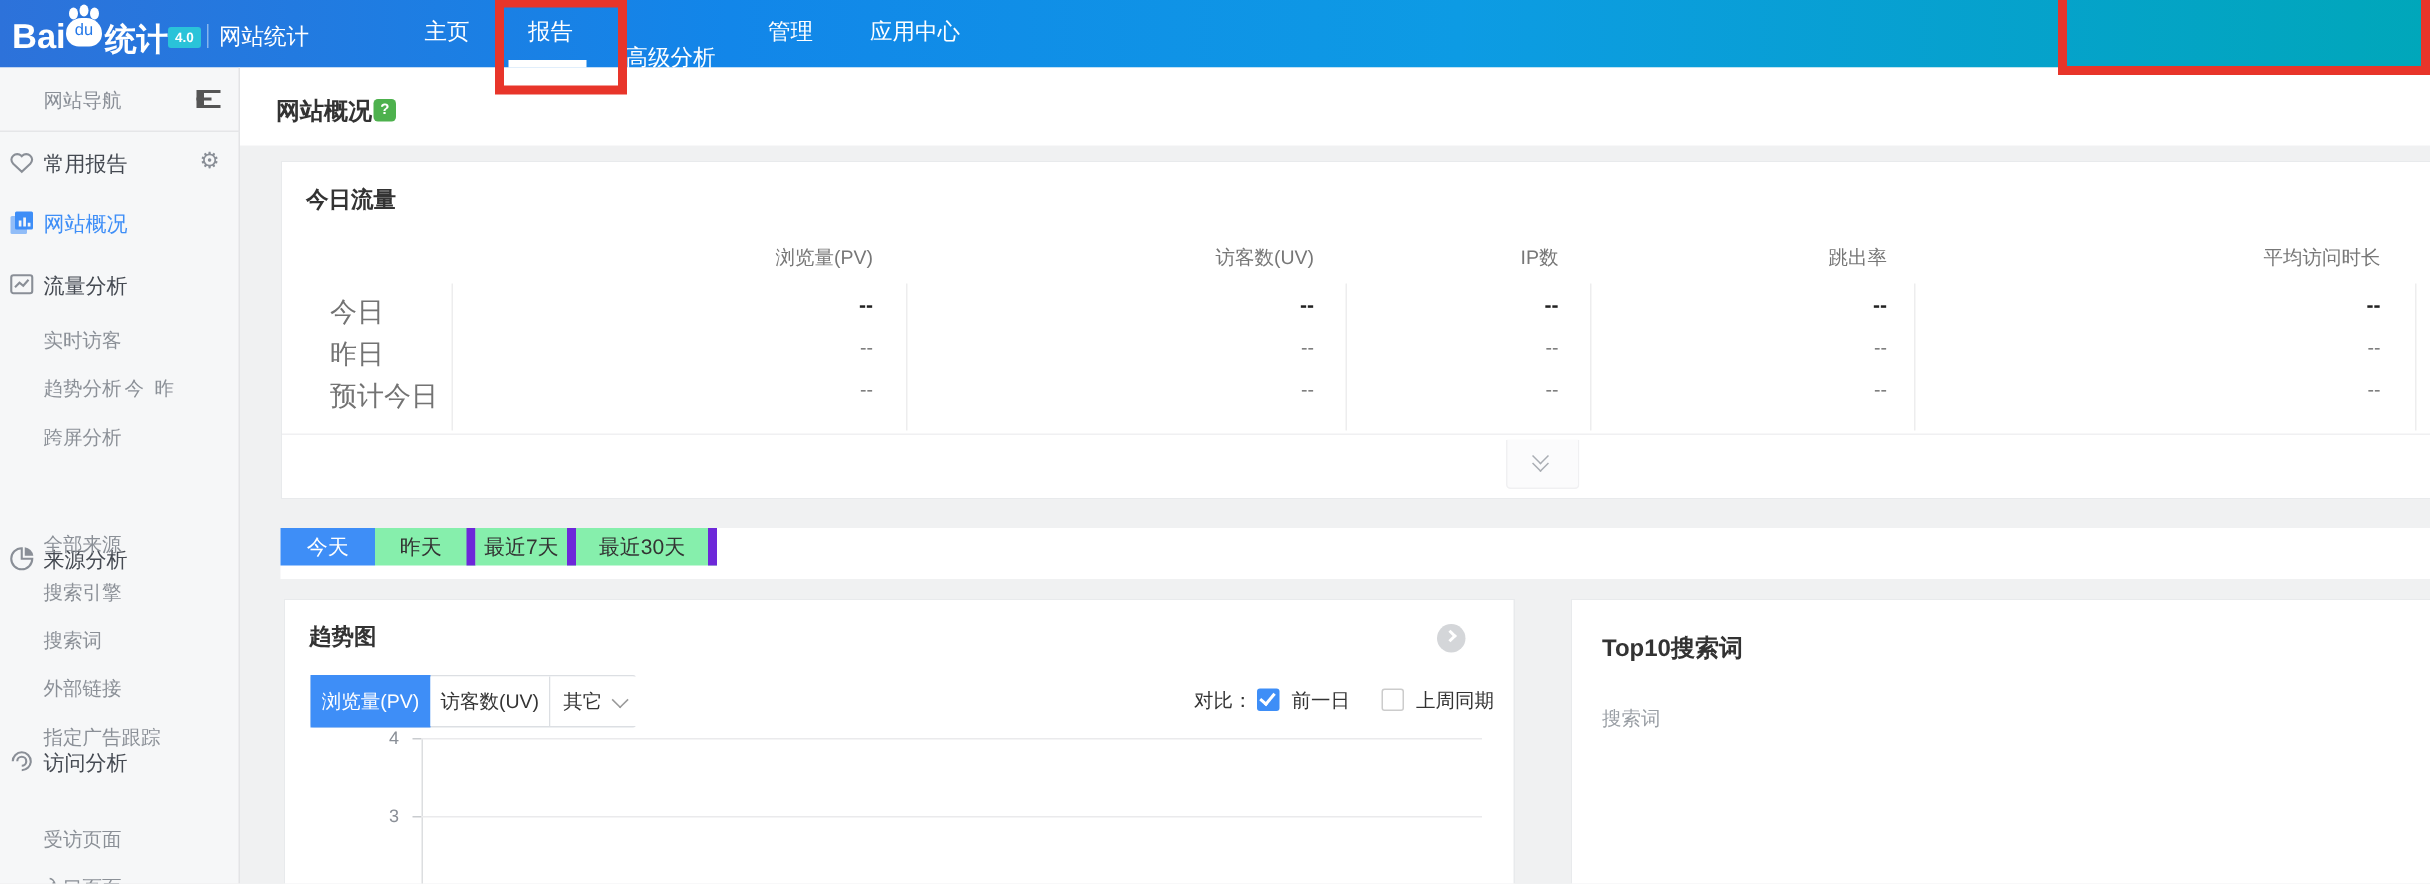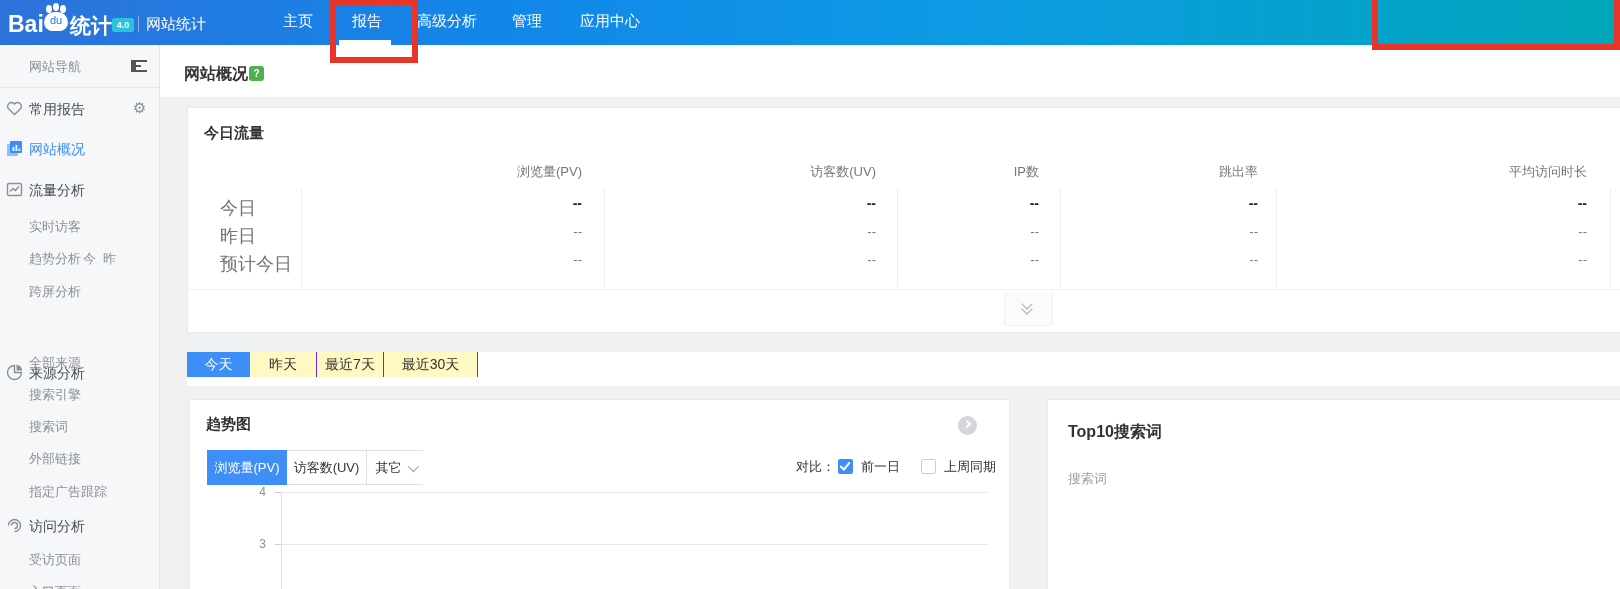--- a/index.html
+++ b/index.html
@@ -74,22 +74,22 @@
   .card-divider { position:absolute; left:0; top:181px; width:1500px; height:1px; background:#f0f0f2; }
   .expand-btn { position:absolute; left:816px; top:185px; width:49px; height:33px; background:#fbfbfc;
     border:1px solid #f0f0f2; border-top:none; border-radius:0 0 3px 3px; cursor:pointer; }
   .dbl-chev { position:absolute; left:18px; top:7px; width:10px; height:10px; }
   .dbl-chev i { position:absolute; left:0; width:8px; height:8px;
     border-right:1px solid #a9adb3; border-bottom:1px solid #a9adb3; transform:rotate(45deg); }
   .dbl-chev .c1{top:0;} .dbl-chev .c2{top:5px;}
 
   
   #range-bar { left:187px; top:352px; width:1433px; height:34px; background:#fff; }
-  .rtab { position:absolute; top:0; height:25px; background:#fef9c3; color:#333; font-size:14px;
-    text-align:center; line-height:25px; cursor:pointer; border-right:1px solid #6d28d9; }
+  .rtab { position:absolute; top:0; height:25px; background:#86efac; color:#333; font-size:14px;
+    text-align:center; line-height:25px; cursor:pointer; border-right:6px solid #6d28d9; }
   .rtab.active { background:#3e8ef7; color:#fff; border-right:none; }
 
   
   #trend-card { left:189px; top:399px; width:821px; height:220px; }
   #trend-card .card-title { position:absolute; left:16px; top:15px; }
   .circle-next { position:absolute; left:768px; top:16px; width:19px; height:19px; border-radius:50%;
     background:#d4d6d9; cursor:pointer; }
   .circle-next i { position:absolute; left:6px; top:5px; width:6px; height:6px;
     border-right:2px solid #fff; border-bottom:2px solid #fff; transform:rotate(-45deg); }
   .seg { position:absolute; left:17px; top:50px; height:35px; border:1px solid #dcdfe3; border-radius:2px; }
@@ -130,21 +130,21 @@
         <span class="pad"></span>
       <span class="du">du</span>
     </div>
     <div class="abs logo-tj">统计</div>
     <div class="abs ver-badge">4.0</div>
     <div class="abs logo-sep"></div>
     <div class="abs logo-product">网站统计</div>
 
     <div class="abs nav-item" style="left:283px;">主页</div>
     <div class="abs nav-item" style="left:352px; font-weight:normal;">报告</div>
-    <div class="abs nav-item" style="left:417px;">高级分析</div>
+    <div class="abs nav-item" style="left:417px;margin-top:17px;">高级分析</div>
     <div class="abs nav-item" style="left:512px;">管理</div>
     <div class="abs nav-item" style="left:580px;">应用中心</div>
     <div class="abs tab-indicator"></div>
 
   </div>
 
   <div id="anno-report" class="abs anno"></div>
   <div id="anno-site" class="abs anno"></div>
 
   <div id="toolbar" class="abs">
@@ -211,21 +211,21 @@
           </svg>
       </span>
       <span class="txt">来源分析</span>
     </div>
     <div class="side-sub" style="top:309px;">全部来源</div>
     <div class="side-sub" style="top:341px;">搜索引擎</div>
     <div class="side-sub" style="top:373px;">搜索词</div>
     <div class="side-sub" style="top:405px;">外部链接</div>
     <div class="side-sub" style="top:438px;">指定广告跟踪</div>
 
-    <div class="side-item" style="top:471px;padding-left:20px;">
+    <div class="side-item" style="top:453px;padding-left:20px;">
       <span class="ic">
         <svg width="17" height="17" viewBox="0 0 17 17">
             <path d="M5.5 8.5a3 3 0 1 1 3 3" fill="none" stroke="currentColor" stroke-width="1.4"></path>
             <path d="M2.5 8.5a6 6 0 1 1 6 6" fill="none" stroke="currentColor" stroke-width="1.4"></path>
           </svg>
       </span>
       <span class="txt">访问分析</span>
     </div>
     <div class="side-sub" style="top:506px;">受访页面</div>
     <div class="side-sub" style="top:538px;">入口页面</div>

